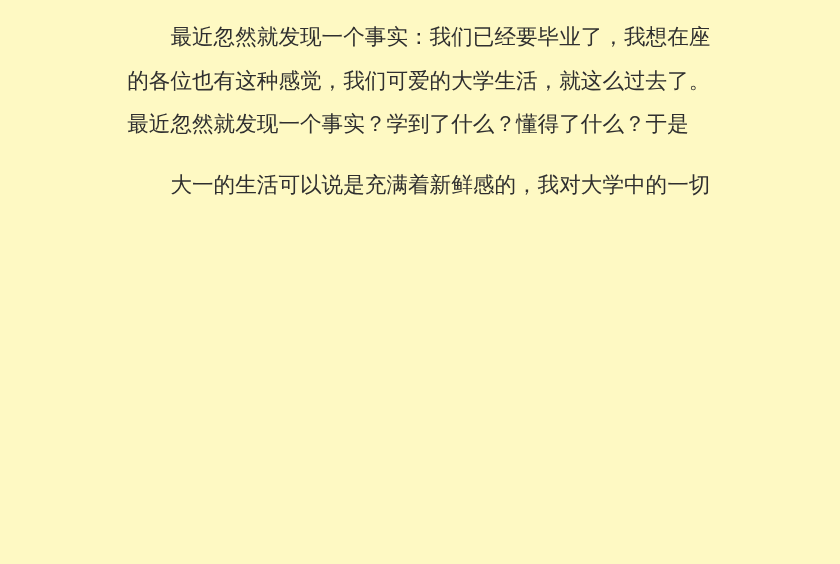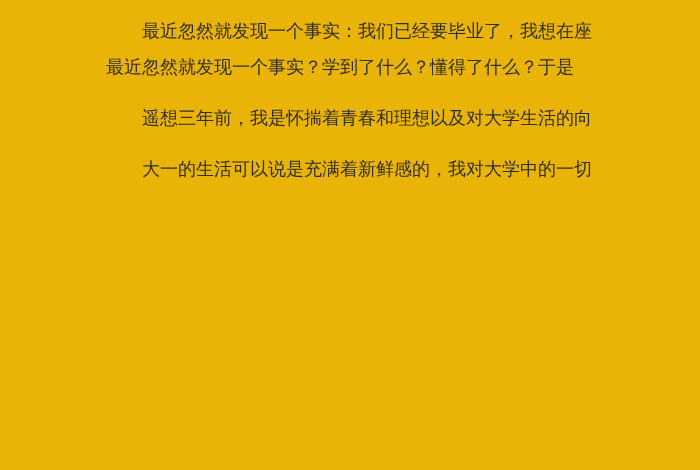--- a/index.html
+++ b/index.html
@@ -3,21 +3,21 @@
 <meta charset="utf-8">
 <style>
   html, body {
     margin: 0;
     padding: 0;
   }
   .page {
     position: relative;
     width: 700px;
     height: 470px;
-    background: #eab308;
+    background: #fef9c3;
     overflow: hidden;
     font-family: "Liberation Serif", "DejaVu Serif", serif;
   }
   .text-block {
     position: absolute;
     left: 106px;
     top: 13px;
     width: 486px;
     color: #2f2f2f;
   }
@@ -41,25 +41,25 @@
   }
 </style>
 </head>
 <body>
 
 <div class="page">
   <div class="text-block">
 
     <div class="paragraph">
       <div class="line indent">最近忽然就发现一个事实：我们已经要毕业了，我想在座</div>
+      <div class="line">的各位也有这种感觉，我们可爱的大学生活，就这么过去了。</div>
       <div class="line">最近忽然就发现一个事实？学到了什么？懂得了什么？于是</div>
     </div>
 
     <div class="paragraph">
-      <div class="line indent">遥想三年前，我是怀揣着青春和理想以及对大学生活的向</div>
     </div>
 
     <div class="paragraph">
       <div class="line indent">大一的生活可以说是充满着新鲜感的，我对大学中的一切</div>
     </div>
 
   </div>
 </div>
 
 </body></html>

